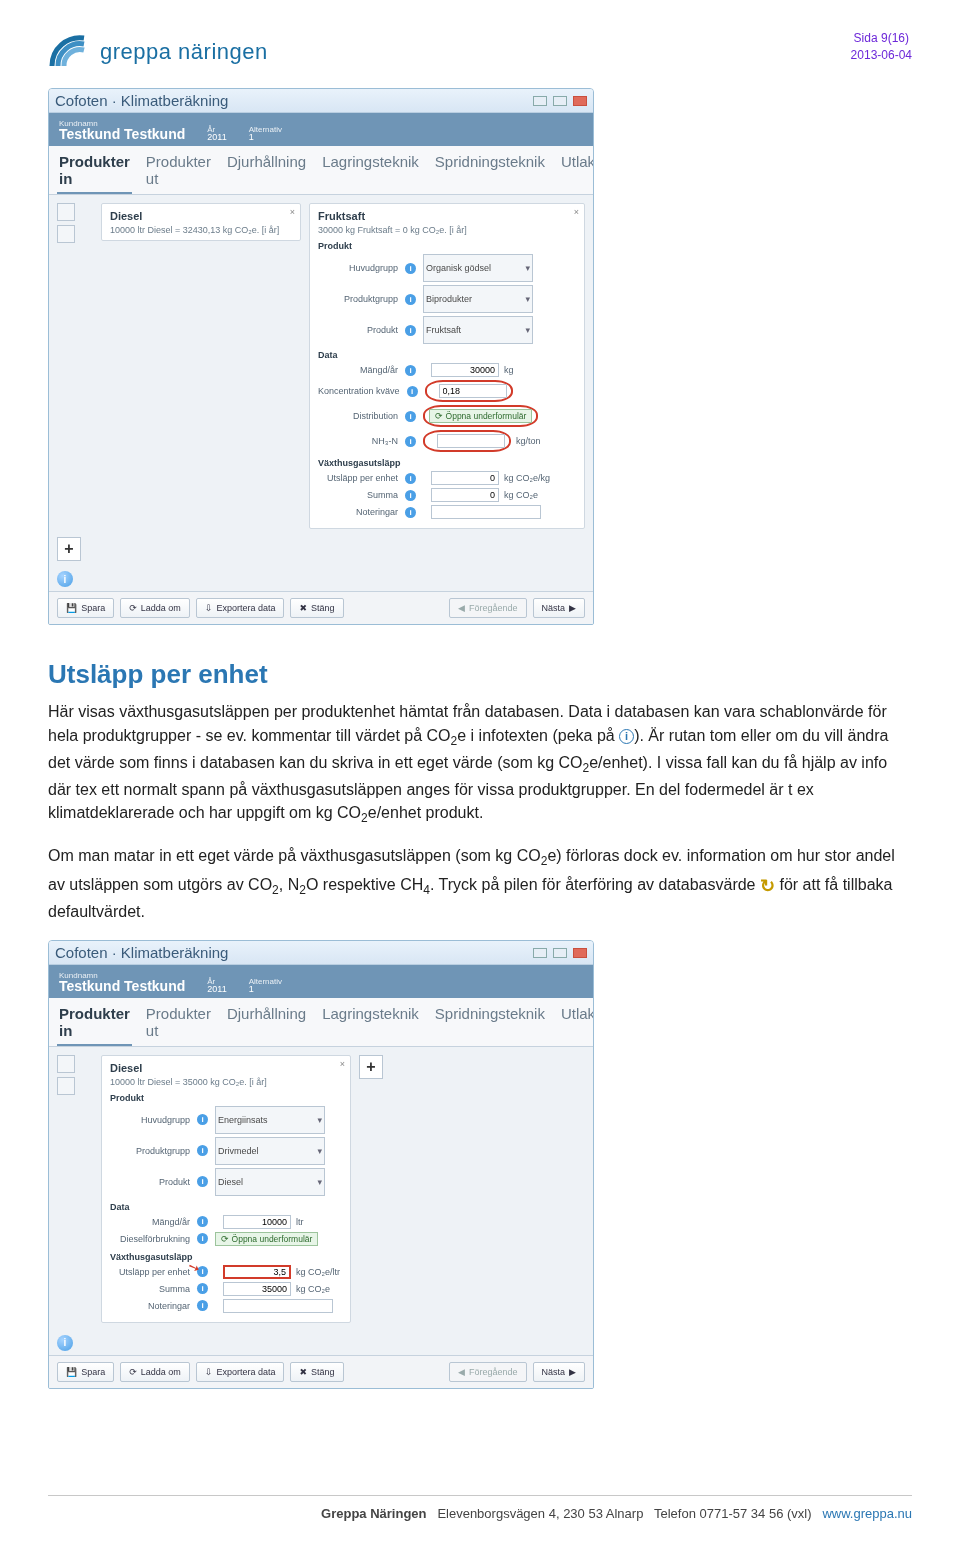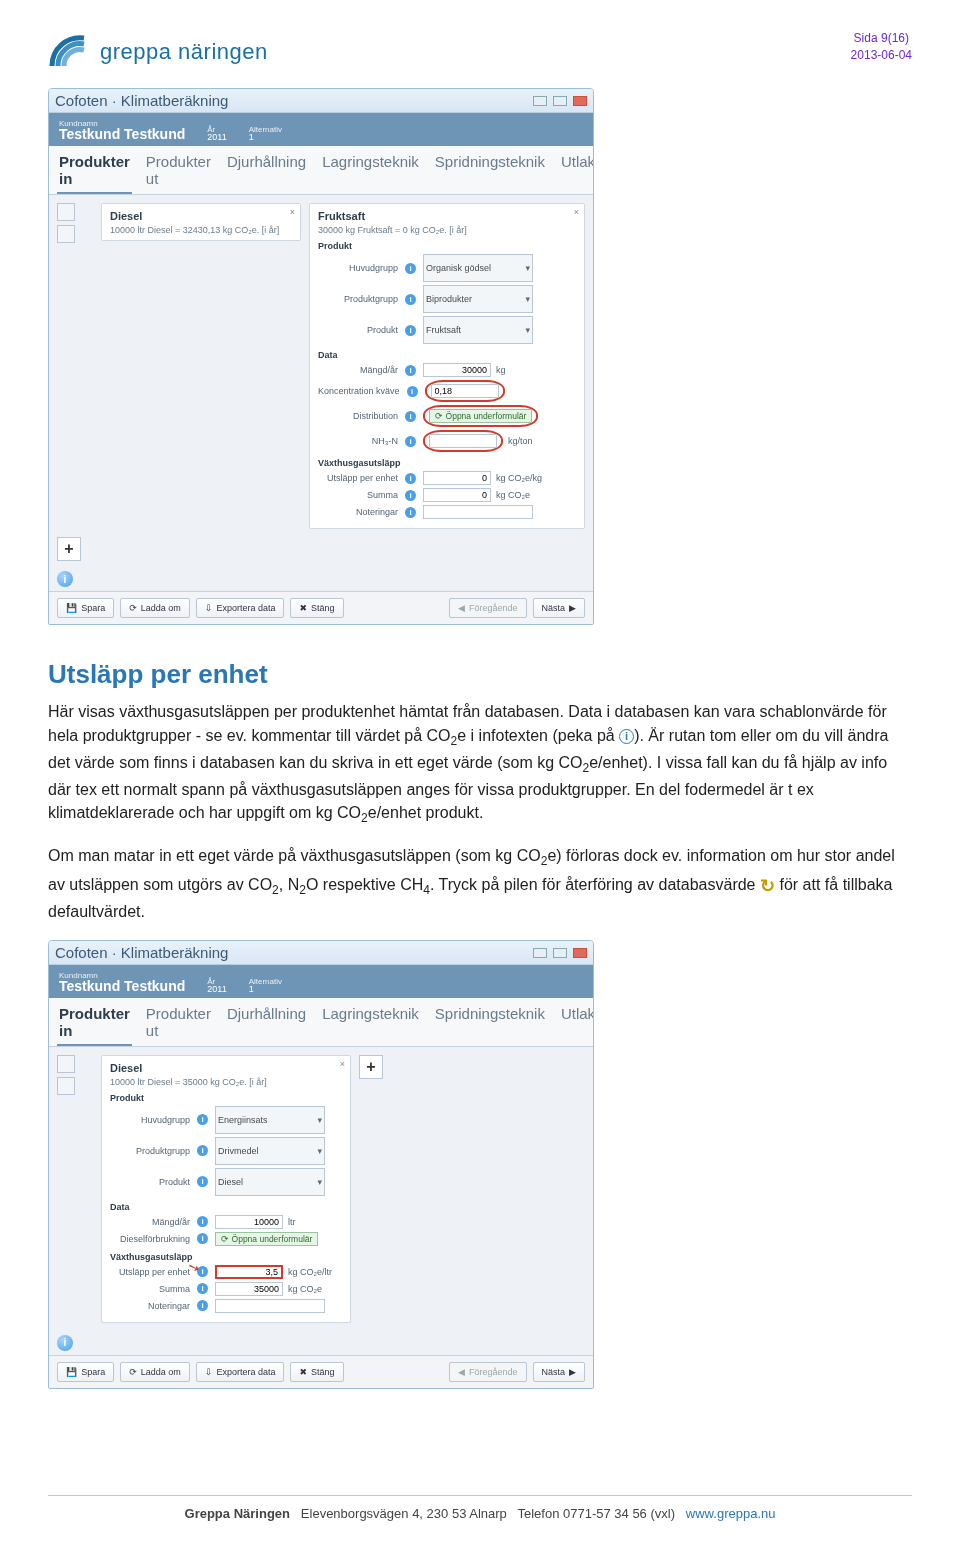--- a/index.html
+++ b/index.html
@@ -88,21 +88,21 @@
   .workarea{ padding:8px; display:flex; gap:8px; }
   .card{
     background:#fff;border:1px solid #cfd8e1;border-radius:2px;
     padding:6px 8px;font-size:9px;position:relative;
   }
   .card .close-x{position:absolute;top:3px;right:5px;color:#888;cursor:default;}
   .card h4{margin:0 0 3px 0;font-size:11px;font-weight:700;color:#2e3e4c;}
   .thin{color:#6b7c8a;}
   .row{display:flex;align-items:center;gap:5px;margin:3px 0;}
   .row label{min-width:80px;text-align:right;color:#556574;}
-  .inp{border:1px solid #b9c6d3;background:#fff;height:14px;padding:0 3px;font-size:9px;}
+  .inp{border:1px solid #b9c6d3;background:#fff;height:14px;padding:0 3px;font-size:9px;margin-left:8px;}
   .inp.w60{width:68px;}
   .inp.w100{width:110px;}
   .sel{border:1px solid #b9c6d3;background:#f3f6f9;height:28px;width:110px;font-size:9px;padding:0 2px;display:flex;align-items:center;justify-content:space-between;}
   .sel::after{content:"▾";color:#667;}
   .section-title{font-weight:700;color:#2e3e4c;margin:6px 0 2px 0;}
   .btn-open{border:1px solid #9cc49c;background:#e7f5e7;color:#2e6b2e;height:14px;padding:0 5px;font-size:8.5px;display:inline-flex;align-items:center;gap:3px;}
   .btn-open::before{content:"⟳";font-size:9px;}
   .circled-red{border:2px solid #d23b2a;border-radius:18px/10px;padding:2px 4px;display:inline-block;}
   .red-arrow{
     position:absolute;color:#d23b2a;font-size:14px;transform:rotate(-20deg);
@@ -153,21 +153,21 @@
     display:inline-flex;width:15px;height:15px;border:1.5px solid #2b77b3;border-radius:50%;
     color:#2b77b3;font-weight:700;font-size:11px;align-items:center;justify-content:center;
     line-height:1;position:relative;top:-1px;
   }
   .inline-refresh{
     color:#c59a00;font-weight:700;font-size:18px;position:relative;top:2px;
   }
 
   .page-footer{
     position:absolute;left:48px;right:48px;bottom:22px;
-    border-top:1px solid #c8c8c8;padding-top:10px;text-align:center;
+    border-top:1px solid #c8c8c8;padding-top:10px;text-align:right;
     font-size:13px;color:#444;
   }
   .page-footer a{color:#2b77b3;text-decoration:none;}
 </style>
 </head>
 <body>
 
 <div class="page">
 
   <div class="header">

